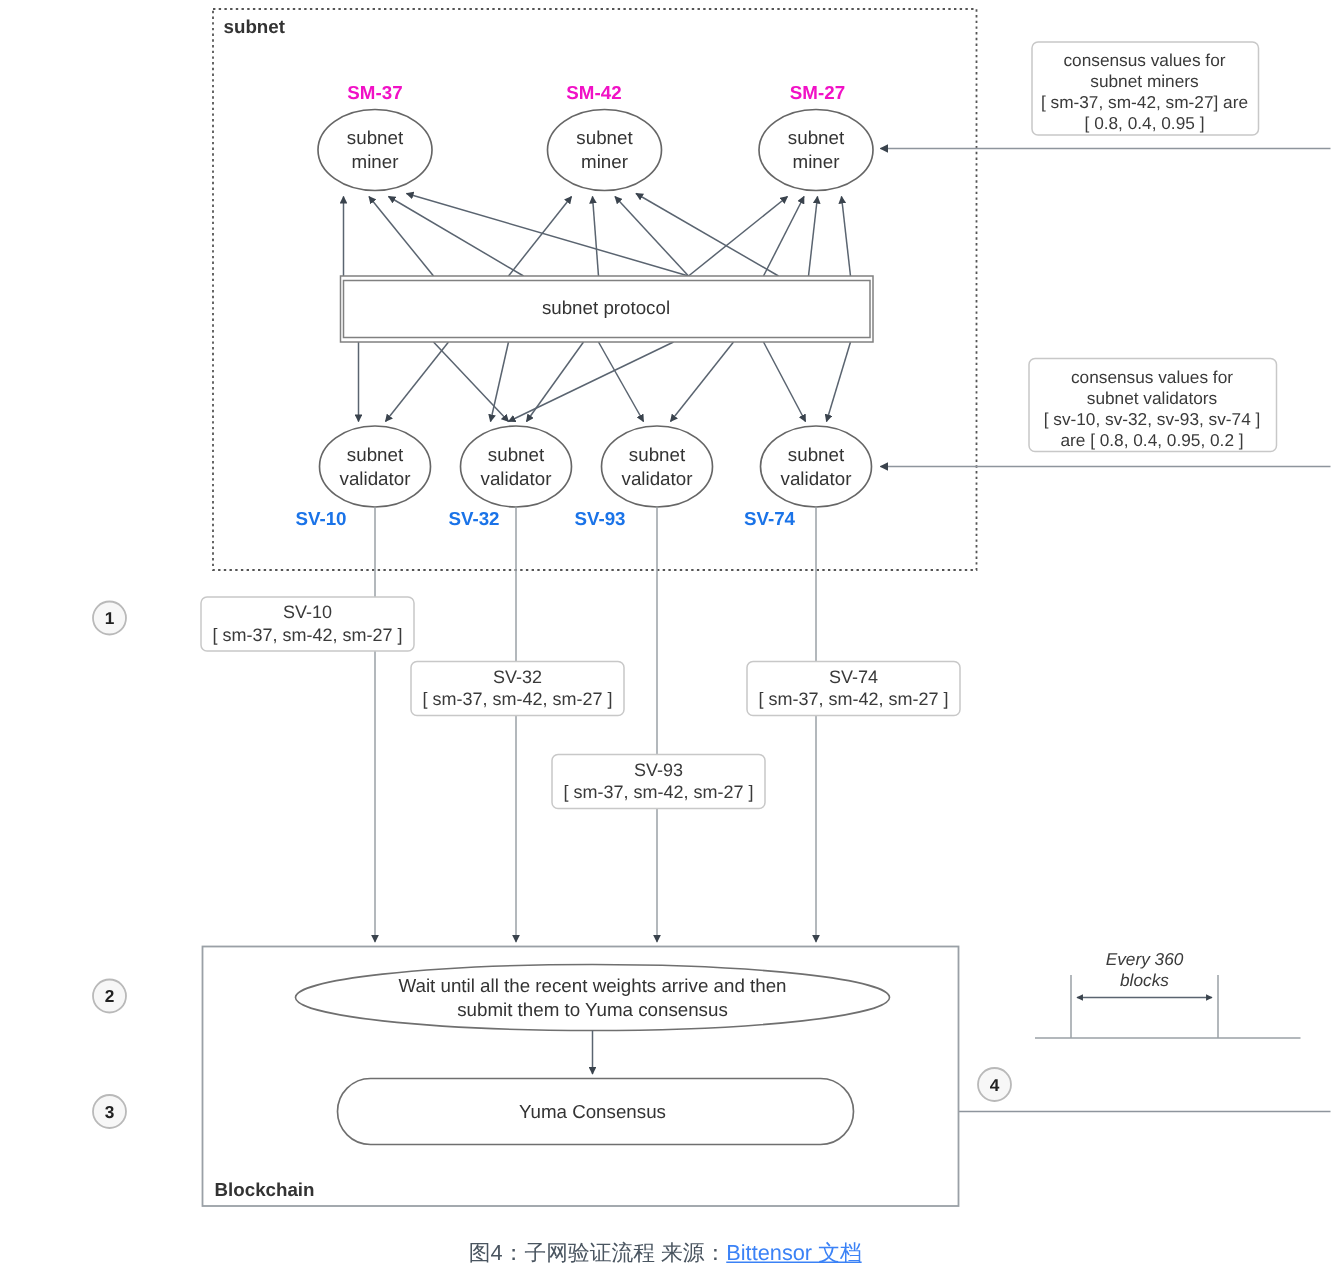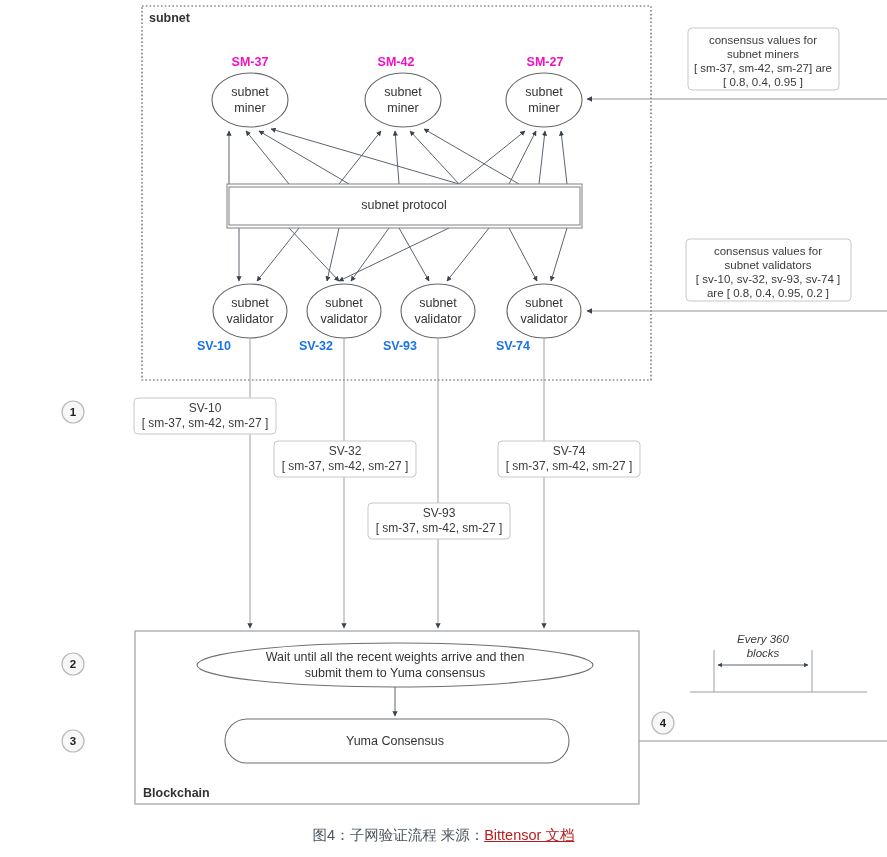--- a/index.html
+++ b/index.html
@@ -149,21 +149,21 @@
     left: 0;
     top: 826px;
     width: 887px;
     text-align: center;
     font-family: "Liberation Sans", sans-serif;
     font-size: 14.5px;
     color: #4a5560;
   }
   .caption .link {
     text-decoration: underline;
-    color: #b91c1c;
+    color: #3b82f6;
     cursor: pointer;
   }
 </style>
 </head>
 <body>
 
 <div id="diagram-root">
 <svg id="diagram" viewBox="0 0 887 857" xmlns="http://www.w3.org/2000/svg">
   <defs>
     <marker id="arrow" viewBox="0 0 10 10" refX="9" refY="5" markerWidth="5.2" markerHeight="5.2" orient="auto-start-reverse">

